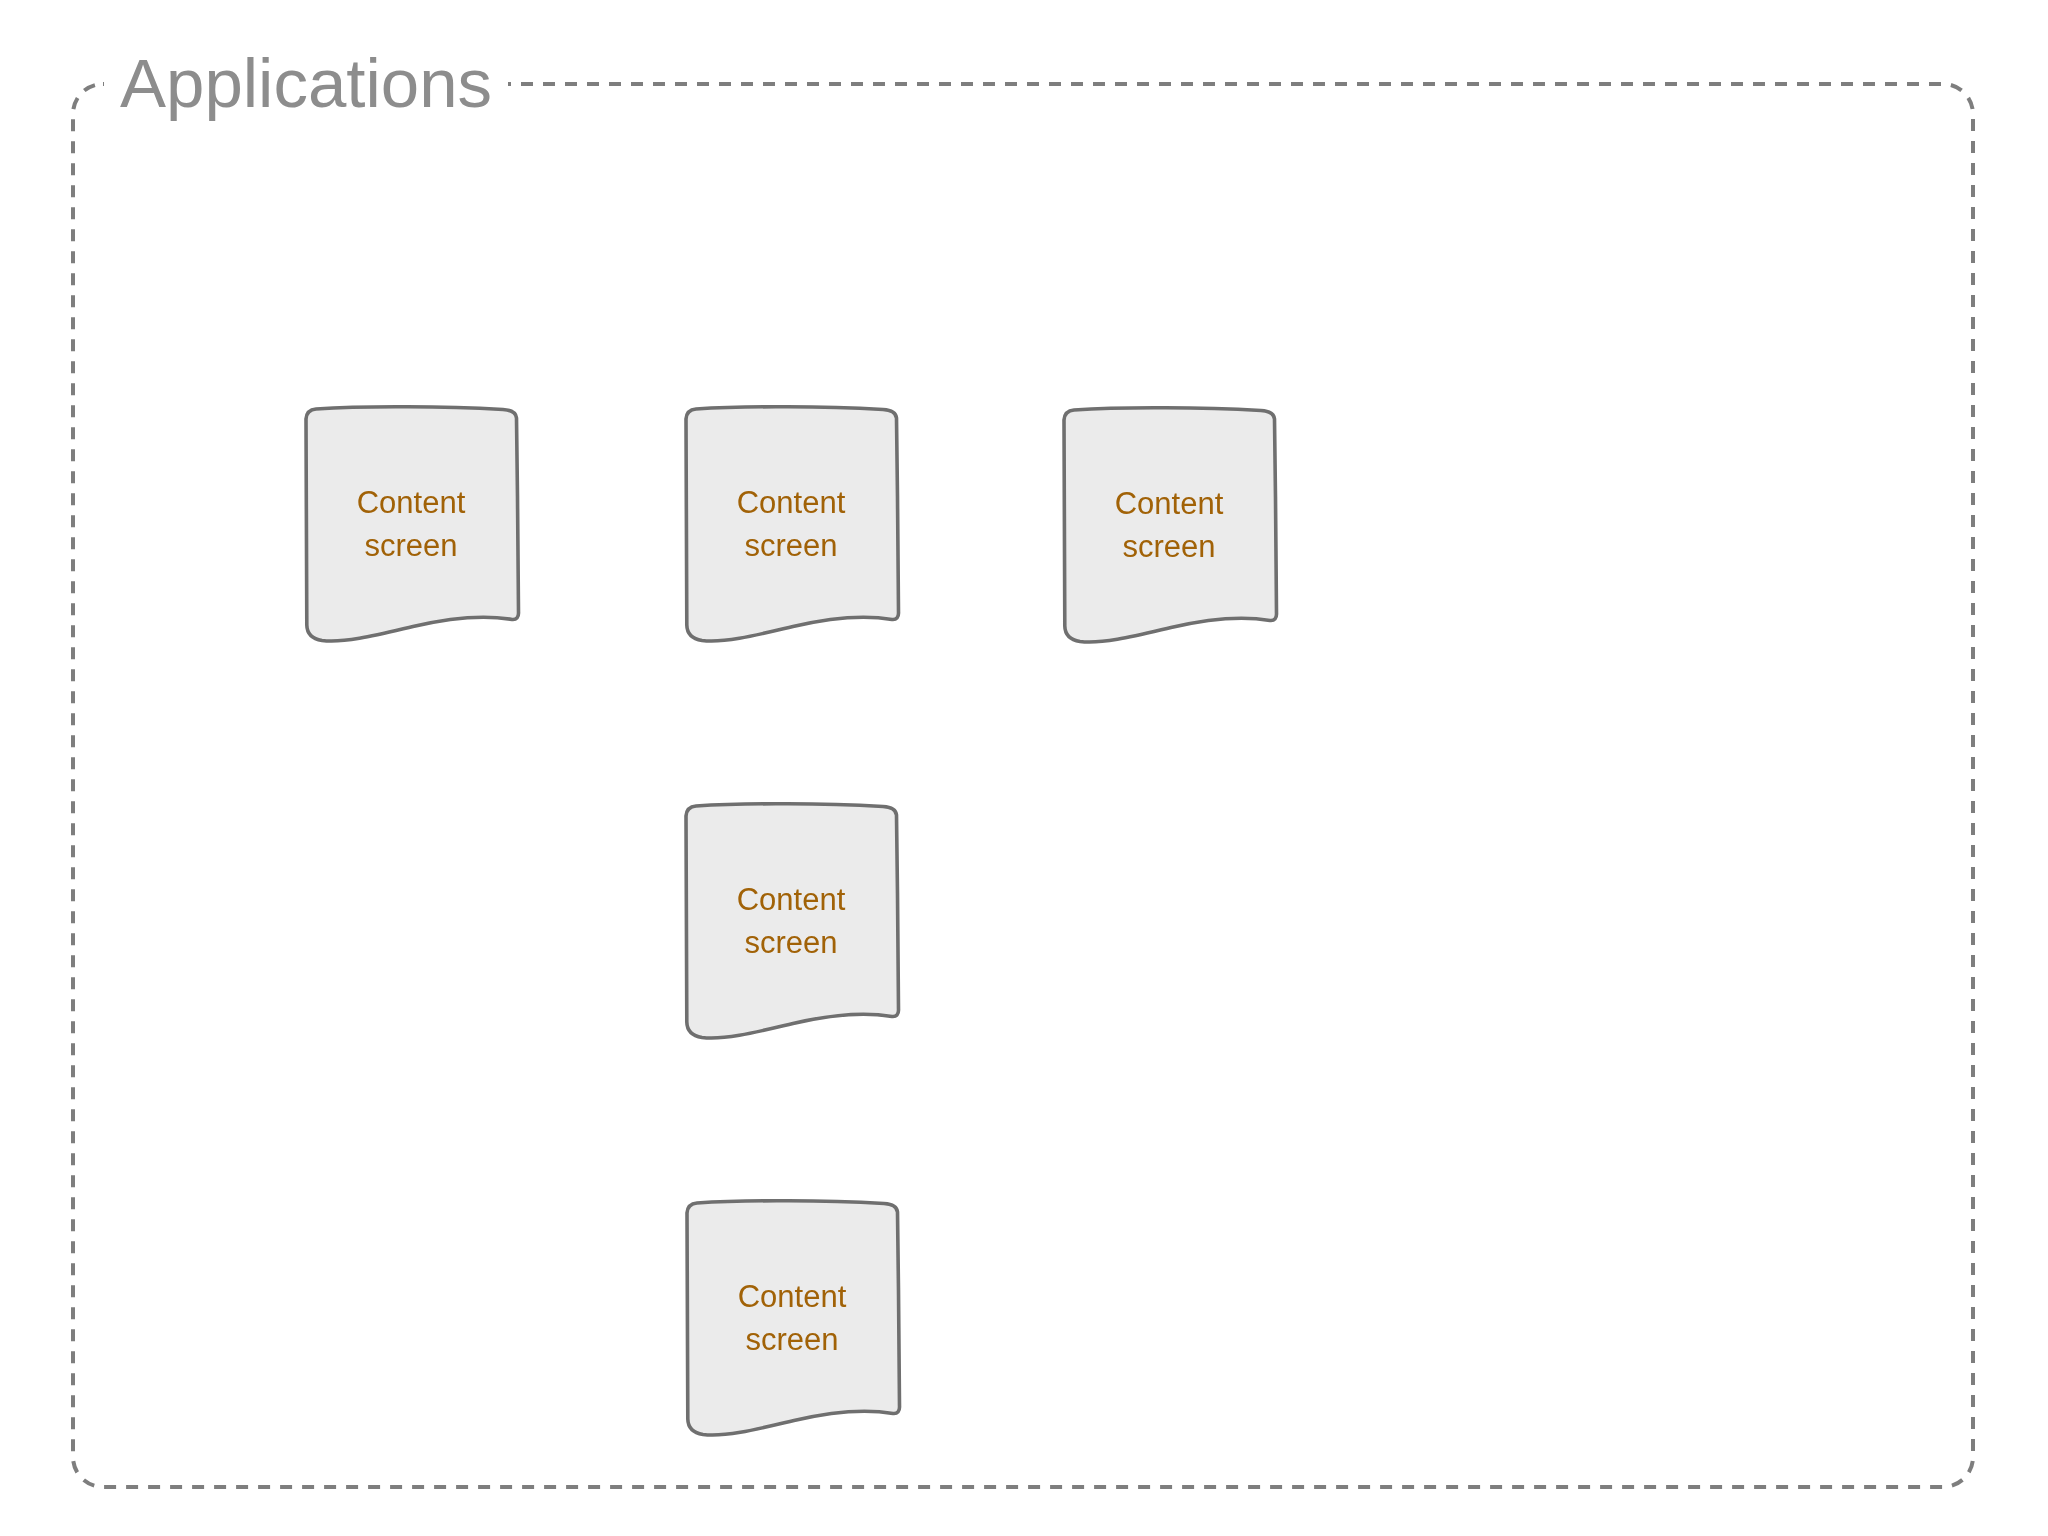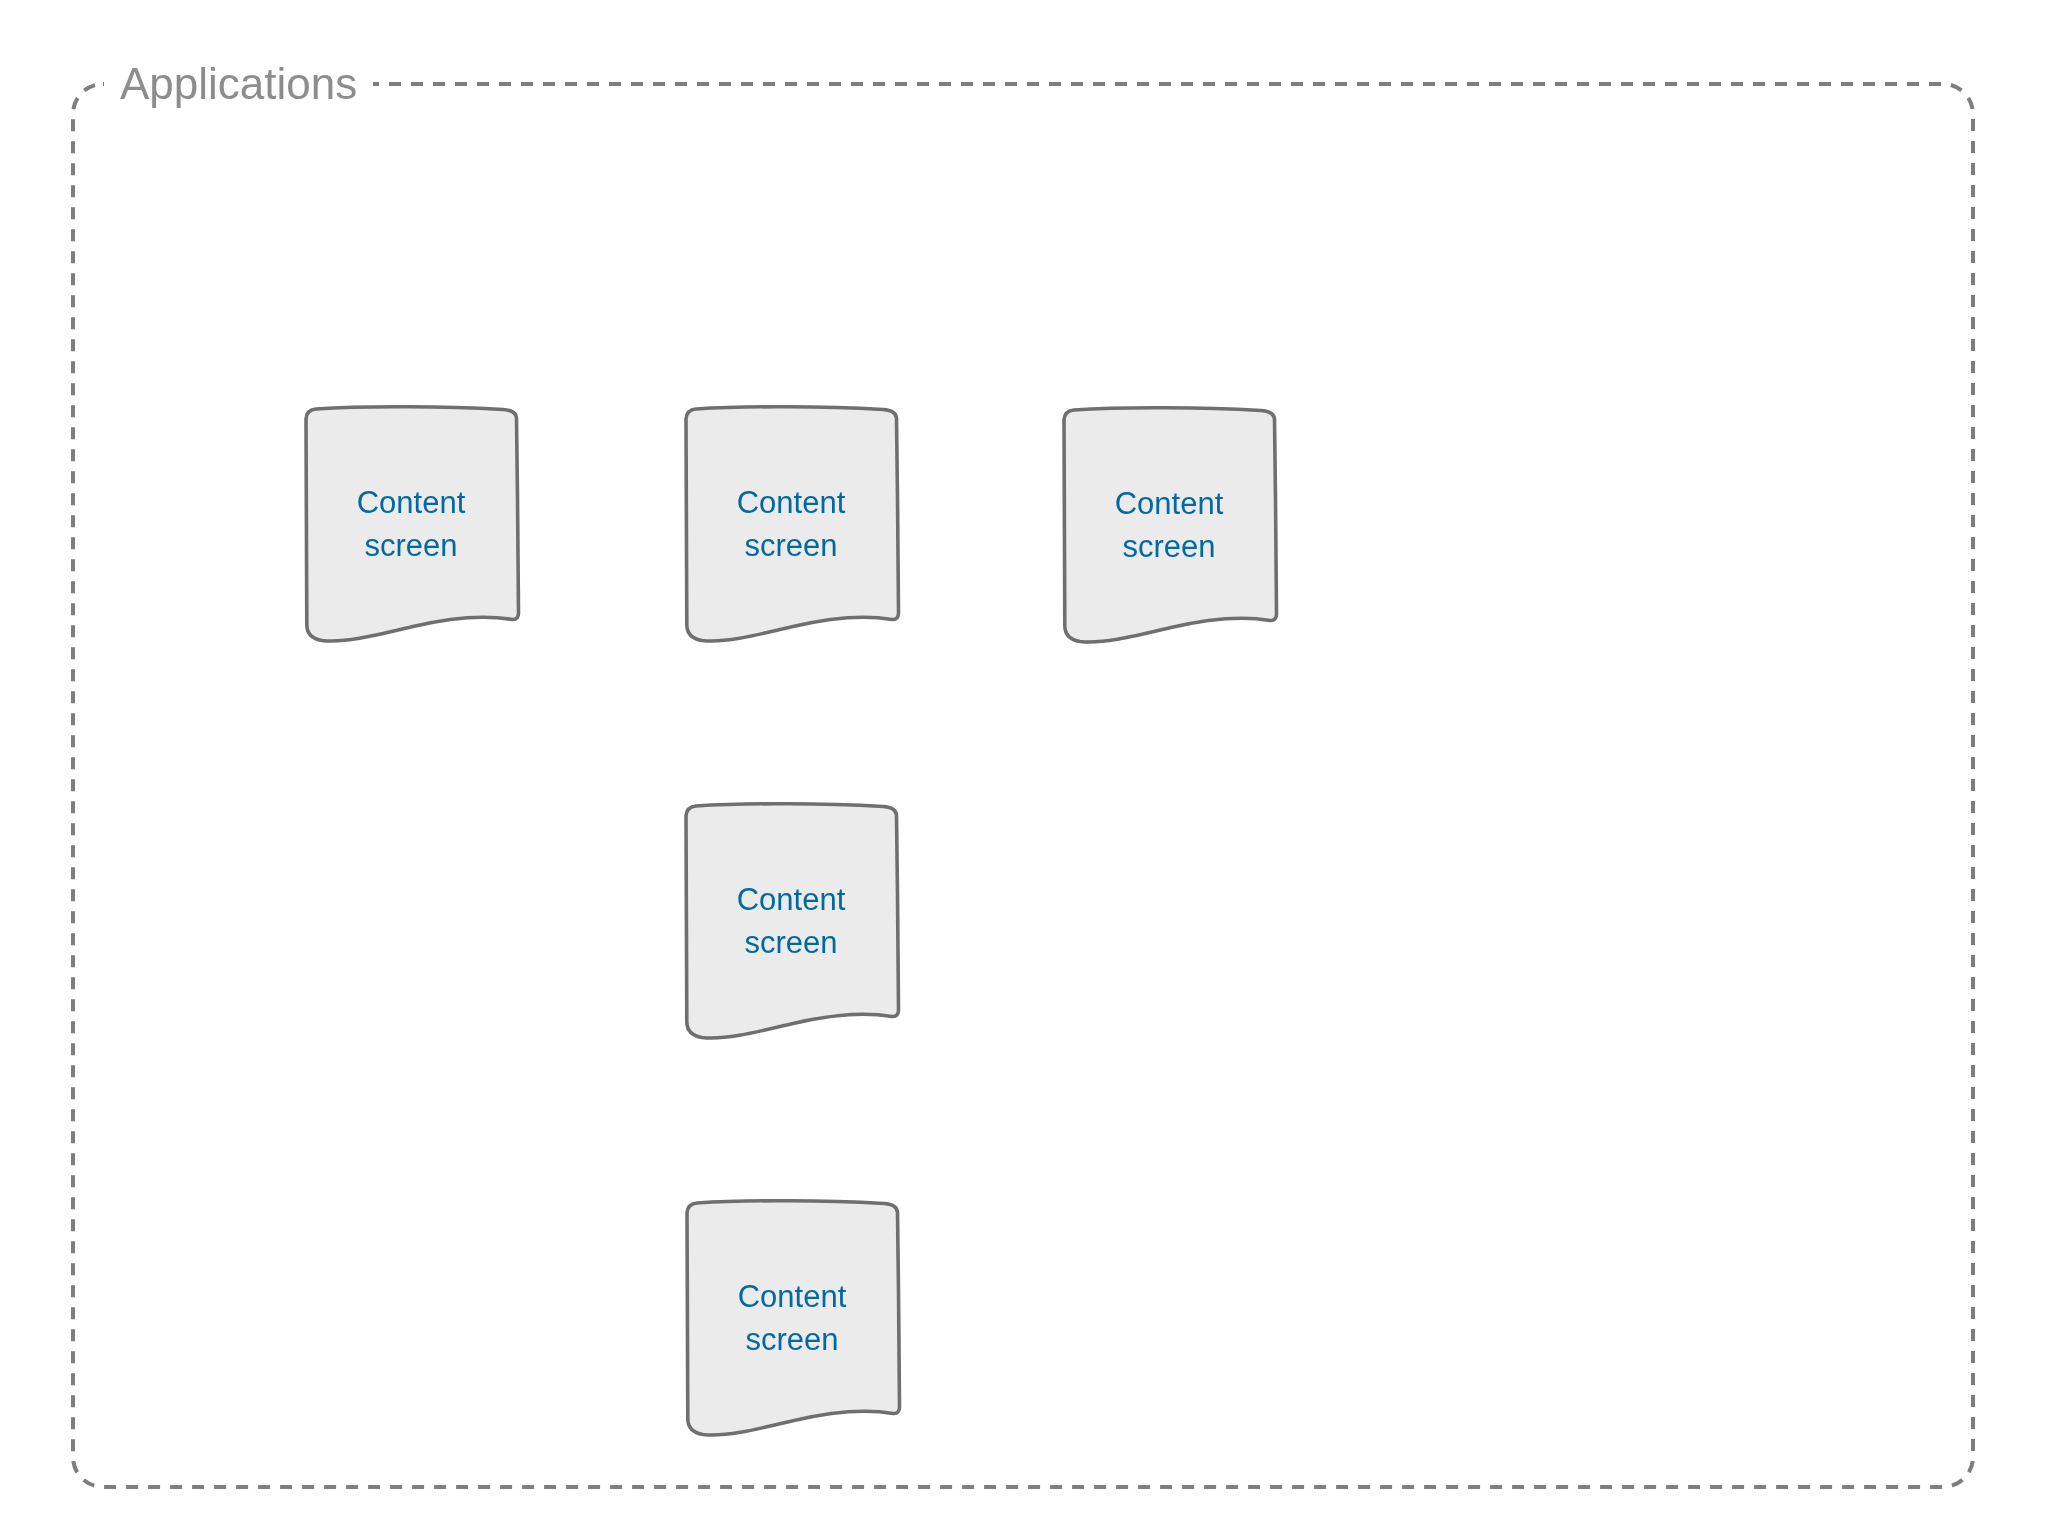--- a/index.html
+++ b/index.html
@@ -23,21 +23,21 @@
     height: 1536px;
     display: block;
   }
   .group-title {
     position: absolute;
     left: 104px;
     top: 85px;
     transform: translateY(-52%);
     background: #ffffff;
     padding: 0 16px;
-    font-size: 44px;
+    font-size: 69px;
     font-weight: 300;
     letter-spacing: 0px;
     color: #8d8d8d;
     white-space: nowrap;
     line-height: 1.15;
   }
   .card {
     position: absolute;
     width: 230px;
     height: 246px;
@@ -52,21 +52,21 @@
   }
   .card-label {
     position: absolute;
     left: 40px;
     right: 40px;
     top: 50%;
     transform: translateY(-54%);
     text-align: center;
     font-size: 31px;
     line-height: 43px;
-    color: #0369a1;
+    color: #a16207;
     font-weight: 400;
   }
   .card-1 { left: 296px;  top: 404px; }
   .card-2 { left: 676px;  top: 404px; }
   .card-3 { left: 1054px; top: 405px; }
   .card-4 { left: 676px;  top: 801px; }
   .card-5 { left: 677px;  top: 1198px; }
 </style>
 </head>
 <body>

